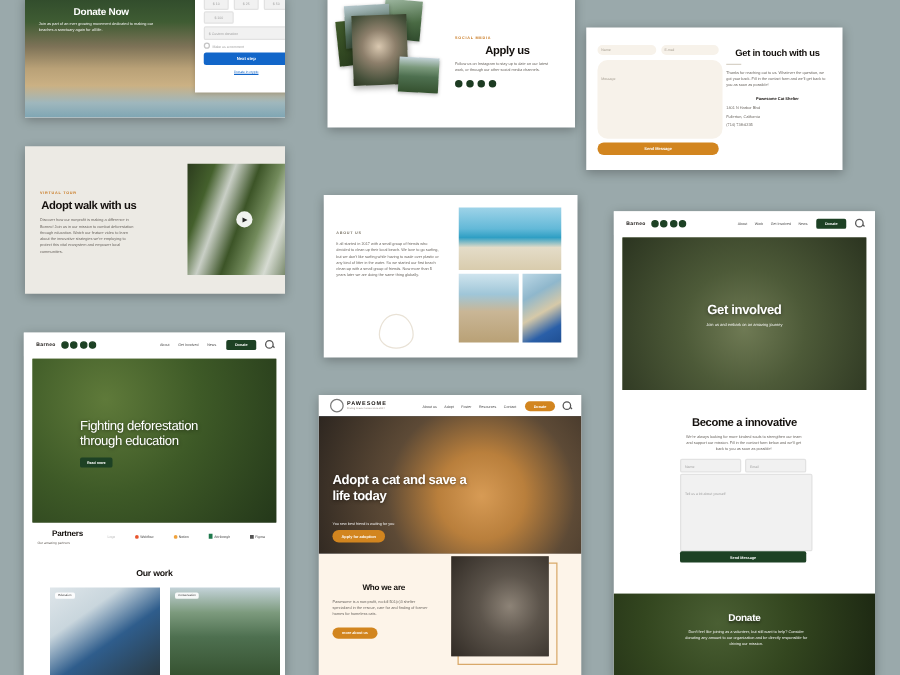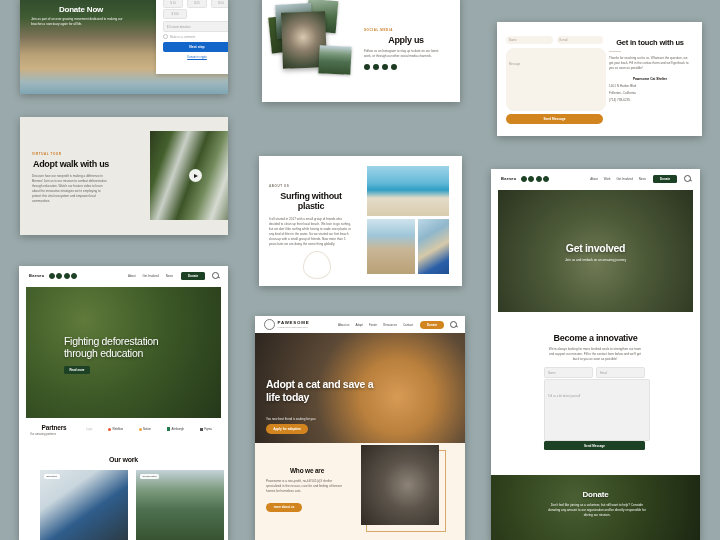--- a/index.html
+++ b/index.html
@@ -19,21 +19,21 @@
   .img-jungle{background:
      radial-gradient(circle at 30% 25%,#5f7a3a 0%,#3e5a27 45%,#24381a 100%),
      linear-gradient(160deg,#4e6b2f,#223317);}
   .img-waterfall{background:
      linear-gradient(110deg,#2c3c1e 0%,#44602c 18%,#c9cfc6 32%,#3c5427 48%,#738b5c 62%,#d6dbd2 76%,#3a5226 100%);}
   .img-surf{background:linear-gradient(180deg,#9ed3e8 0%,#63b9d8 34%,#2f9fc4 48%,#e4dcc8 64%,#d9ccad 100%);}
   .img-surf2{background:linear-gradient(180deg,#cfe4ee 0%,#9fc6d8 30%,#c9b696 55%,#b9a176 100%);}
   .img-surf3{background:linear-gradient(150deg,#bcd8e6 0%,#8fb7cc 30%,#d6c9a8 55%,#2a5fa8 80%,#1f4f93 100%);}
   .img-cat{background:
      radial-gradient(circle at 62% 58%,#d79b55 0%,#b97f3c 24%,#5d4a36 52%,#2d2620 100%),
-     linear-gradient(120deg,#46607a,#2b2420); padding-left: 20px;}
+     linear-gradient(120deg,#46607a,#2b2420);}
   .img-cat2{background:
      radial-gradient(circle at 60% 50%,#8d8377 0%,#5c544b 40%,#312b25 100%),
      linear-gradient(160deg,#c9b9a5,#4a423a);}
   .img-volunteers{background:
      radial-gradient(circle at 50% 60%,#6f7a54 0%,#4d5a38 40%,#2b3420 100%),
      linear-gradient(140deg,#56663c,#222c17);}
   .img-students{background:linear-gradient(145deg,#dfe6ea 0%,#c9d6dd 30%,#2f5d8c 58%,#2b3a42 100%);}
   .img-hills{background:linear-gradient(180deg,#c4d3d9 0%,#7c9a7d 28%,#4e7050 55%,#35512f 100%);}
   .img-woman{background:
      radial-gradient(circle at 48% 45%,#d9c8b0 0%,#8d7f6b 35%,#45503a 75%,#2a331f 100%);}
@@ -125,21 +125,21 @@
       <div class="body-xs" style="margin-top:4px;width:80px;">Follow us on Instagram to stay up to date on our latest work, or through our other social media channels.</div>
       <div style="margin-top:5px;display:flex;gap:3px;">
         <span class="socdot"></span>
         <span class="socdot"></span>
         <span class="socdot"></span>
         <span class="socdot"></span>
       </div>
     </div>
   </div>
 
-  <div class="card" style="left:497px;top:22px;width:205px;height:114px;">
+  <div class="card" style="left:469px;top:22px;width:205px;height:114px;">
     <div style="position:absolute;left:9px;top:14px;width:97px;display:flex;gap:4px;">
       <div class="field" style="flex:1;height:8px;display:flex;align-items:center;padding-left:3px;">
           <span class="fl">Name</span>
         </div>
       <div class="field" style="flex:1;height:8px;display:flex;align-items:center;padding-left:3px;">
           <span class="fl">E-mail</span>
         </div>
     </div>
     <div class="field dotgrid" style="position:absolute;left:9px;top:26px;width:97px;height:60px;padding-left:3px;padding-top:3px;border-radius:8px;">
       <span class="fl">Message</span>
@@ -164,21 +164,20 @@
       <div class="body-xs" style="margin-top:5px;">Discover how our nonprofit is making a difference in Borneo! Join us in our mission to combat deforestation through education. Watch our feature video to learn about the innovative strategies we're employing to protect this vital ecosystem and empower local communities.</div>
     </div>
     <div class="img-waterfall" style="position:absolute;left:130px;top:14px;width:90px;height:89px;">
       <div class="play" style="position:absolute;left:39px;top:38px;"></div>
     </div>
   </div>
 
   <div class="card" style="left:259px;top:156px;width:203px;height:130px;">
     <div style="position:absolute;left:10px;top:28px;width:84px;">
       <div class="eyebrow" style="color:#7a7366;">ABOUT US</div>
-      <div class="h-dark" style="font-size:9px;margin-top:3px;letter-spacing:-.3px;line-height:1.15;">Surfing without plastic</div>
       <div class="body-xs" style="margin-top:5px;">It all started in 2017 with a small group of friends who decided to clean up their local beach. We love to go surfing, but we don't like surfing while having to wade over plastic or any kind of litter in the water. So we started our first beach clean-up with a small group of friends. Now more than 5 years later we are doing the same thing globally.</div>
     </div>
     <div class="shell" style="position:absolute;left:44px;top:95px;"></div>
     <div class="img-surf" style="position:absolute;left:108px;top:10px;width:82px;height:50px;"></div>
     <div class="img-surf2" style="position:absolute;left:108px;top:63px;width:48px;height:55px;"></div>
     <div class="img-surf3" style="position:absolute;left:159px;top:63px;width:31px;height:55px;"></div>
   </div>
 
   <div class="card" style="left:19px;top:266px;width:209px;height:276px;">
 

